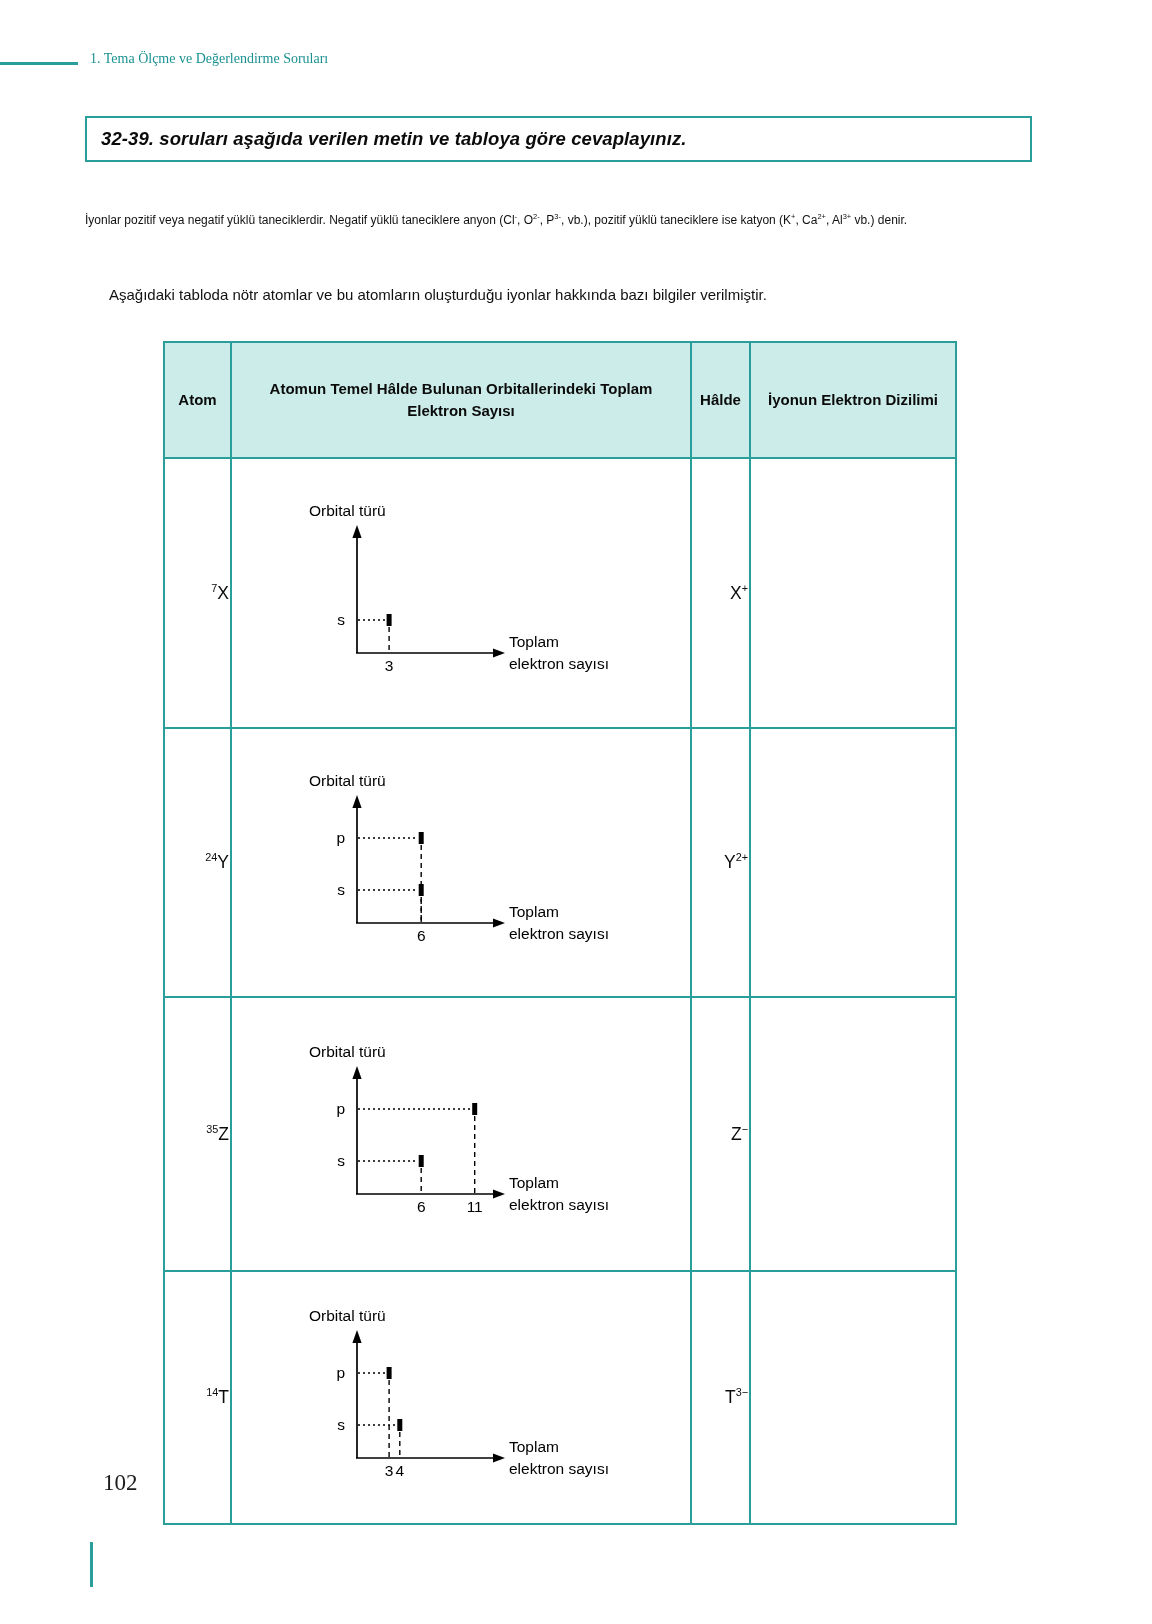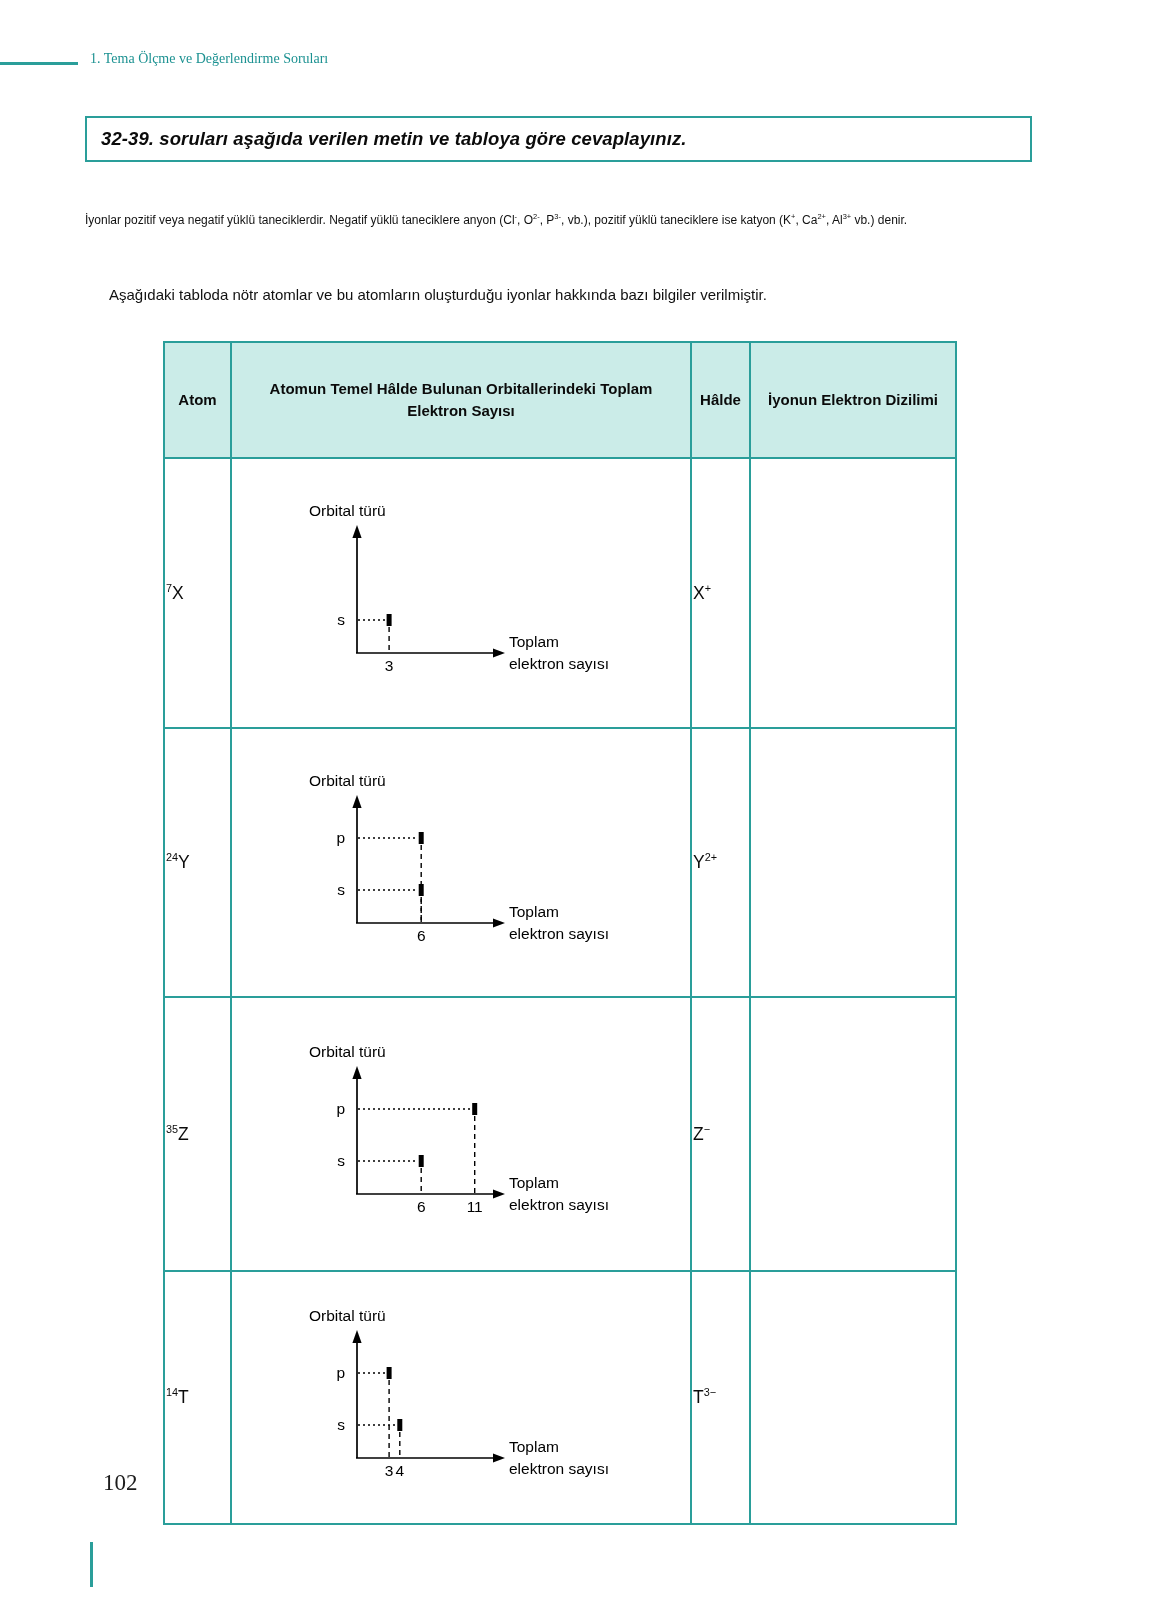--- a/index.html
+++ b/index.html
@@ -45,21 +45,21 @@
     background:var(--header-fill);
     font-size:15px;font-weight:bold;text-align:center;vertical-align:middle;
     line-height:1.45;padding:4px 8px;color:#0b0b0b;
   }
   .data-table thead tr{height:116px;}
   .data-table tbody tr:nth-child(1){height:270px;}
   .data-table tbody tr:nth-child(2){height:269px;}
   .data-table tbody tr:nth-child(3){height:274px;}
   .data-table tbody tr:nth-child(4){height:253px;}
   .data-table td{
-    background:#fff;text-align:left;vertical-align:middle;
+    background:#fff;text-align:right;vertical-align:middle;
     font-size:17.5px;color:#0b0b0b;
   }
   td.chart-cell{text-align:left;padding:0;margin-left:45px;}
   .orbital-chart{display:block;margin-left:15px;}
   svg text{font-family:"Liberation Sans",sans-serif;font-size:15.5px;fill:#000;}
   svg .ax{stroke:#000;stroke-width:1.7;}
   svg .dot{stroke:#000;stroke-width:1.4;stroke-dasharray:2 3;}
   svg .dash{stroke:#000;stroke-width:1.4;stroke-dasharray:5 4;}
   .footer-bar{position:absolute;left:90px;top:1542px;width:3px;height:45px;background:var(--teal);}
   .page-number{

